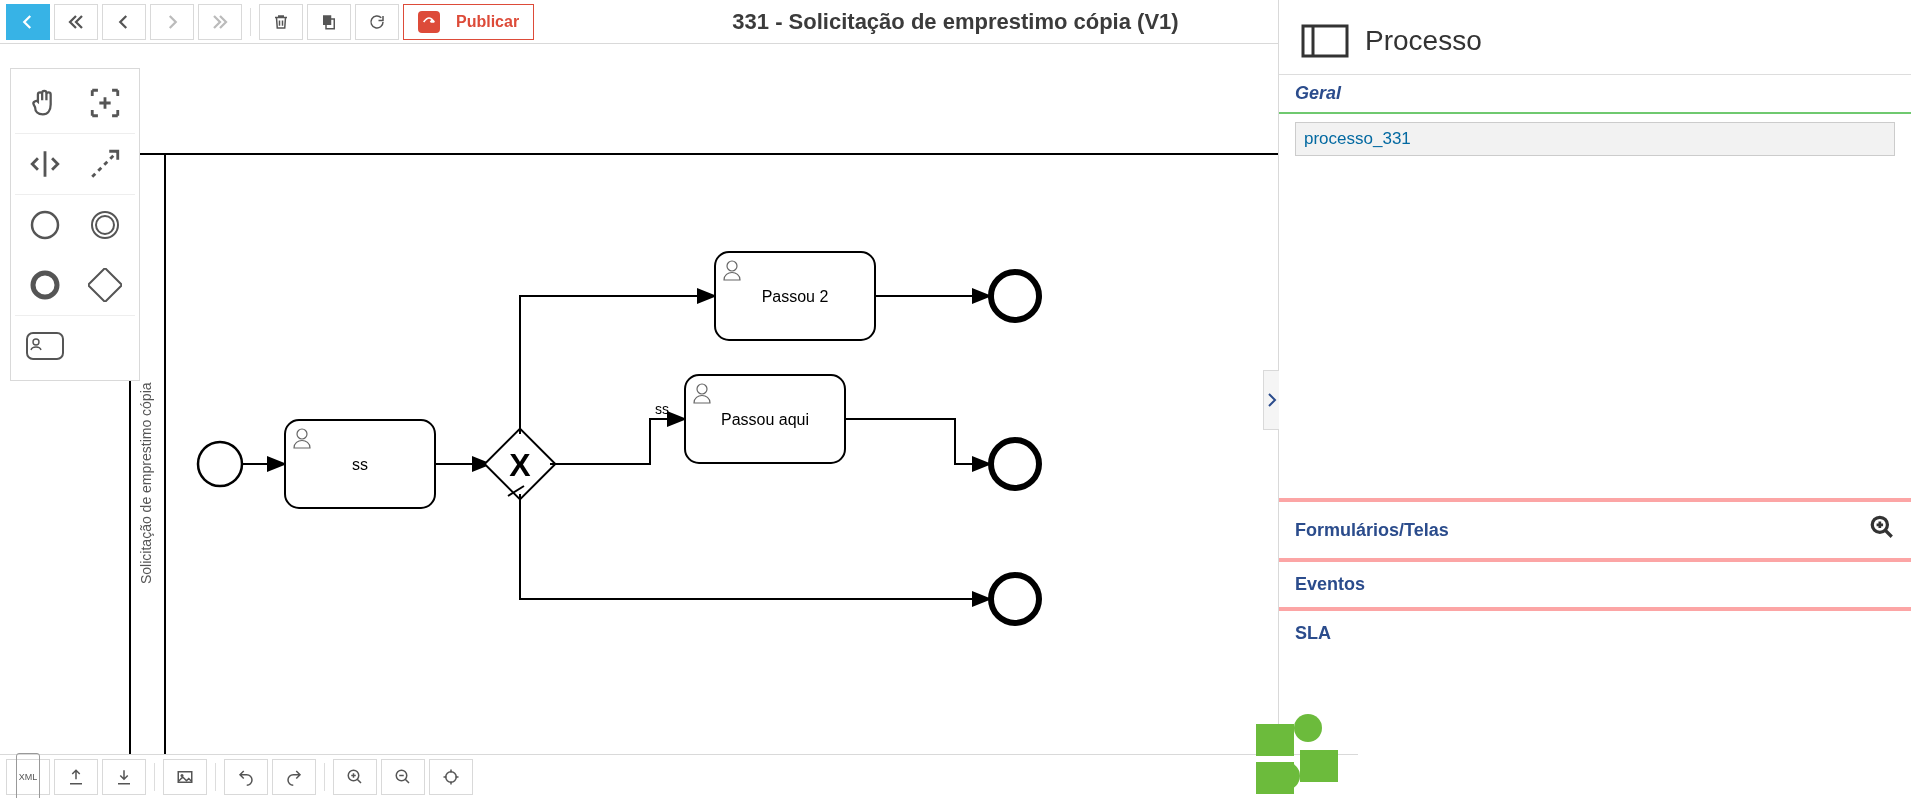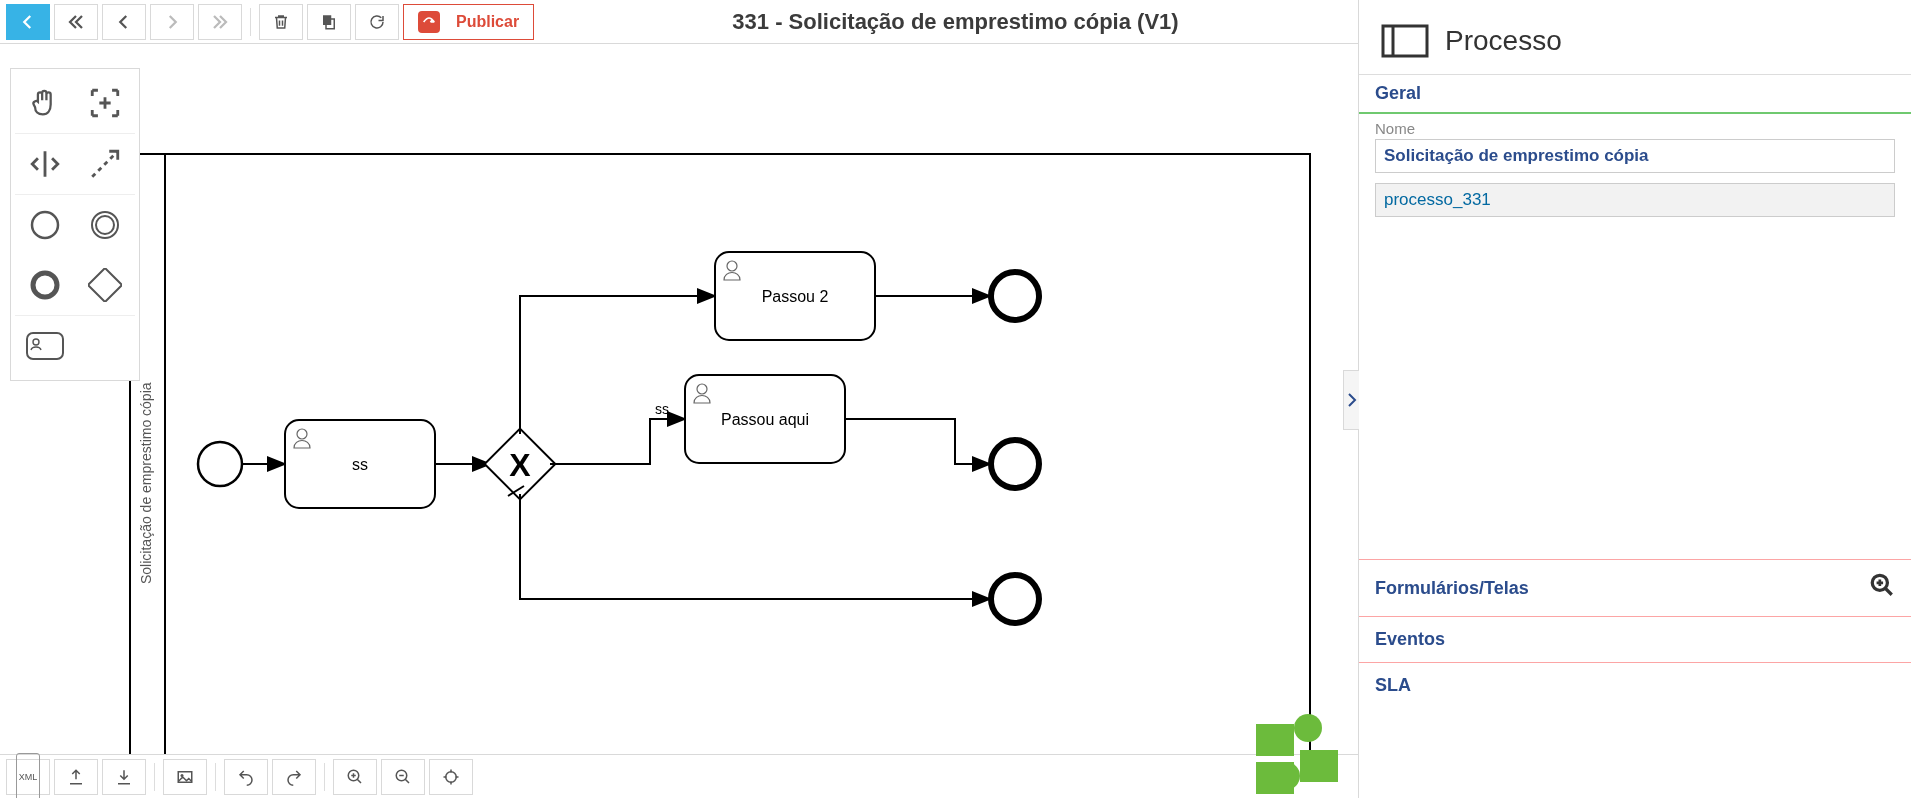--- a/index.html
+++ b/index.html
@@ -102,21 +102,21 @@
     background: #fff;
     z-index: 2;
   }
   .bottom-bar .sep { width: 1px; height: 28px; background: #ddd; margin: 0 4px; }
   .bottom-bar .xml-badge {
     border: 1px solid #999; border-radius: 3px; font-size: 9px; padding: 18px 2px; color: #555;
   }
 
   
   .right-panel {
-    position: absolute; top: 0; right: 0; bottom: 0; width: 553px;
+    position: absolute; top: 0; right: 0; bottom: 0; width: 633px;
     border-left: 1px solid #d9d9d9;
     background: #fff;
     display: flex; flex-direction: column;
   }
   .collapse-handle {
     position: absolute; top: 370px; left: -16px; width: 16px; height: 60px;
     background: #f5f5f5; border: 1px solid #d9d9d9; border-right: none;
     display: flex; align-items: center; justify-content: center;
     color: #888; cursor: pointer;
   }
@@ -124,36 +124,37 @@
     display: flex; align-items: center; gap: 16px;
     padding: 24px 20px 16px 22px;
     border-bottom: 1px solid #ddd;
   }
   .panel-header svg { flex-shrink: 0; }
   .panel-header h1 { margin: 0; font-size: 28px; font-weight: normal; color: #333; }
   .panel-body { flex: 1; overflow: auto; }
   .section-head {
     padding: 8px 16px; color: #2b4c8c; font-weight: bold; font-size: 18px;
     border-bottom: 2px solid #6fc96f;
+    font-style: italic;
   }
   .field-group { padding: 6px 16px 2px; }
   .field-label { font-size: 15px; color: #888; display: flex; align-items: center; gap: 4px; }
   .field-label .req { color: #d9534f; font-size: 18px; line-height: 10px; }
   .field-input {
     width: 100%;
     border: 1px solid #ccc;
     padding: 6px 8px;
     font-size: 17px;
     font-weight: bold;
     color: #2b4c8c;
     margin-top: 2px;
   }
   .field-input[disabled] { background: #f2f2f2; color: #0369a1; font-weight: normal; }
   .accordion {
-    border-top: 1px solid #fca5a5;
+    border-top: 4px solid #fca5a5;
     padding: 12px 16px;
     font-size: 18px; font-weight: bold; color: #2b4c8c;
     display: flex; align-items: center; justify-content: space-between;
     cursor: pointer;
   }
   .accordion .mag { font-size: 22px; color: #333; }
 
   
   .puzzle {
     position: absolute; right: 555px; bottom: 4px; width: 100px; height: 80px;
@@ -412,24 +413,20 @@
     <svg width="48" height="34">
         <rect x="2" y="2" width="44" height="30" fill="none" stroke="#333" stroke-width="3"></rect>
         <line x1="12" y1="2" x2="12" y2="32" stroke="#333" stroke-width="3"></line>
       </svg>
     <h1>Processo</h1>
   </div>
 
   <div class="panel-body">
     <div class="section-head">Geral</div>
 
-    <div class="field-group">
-      <div class="field-label">Nome</div>
-      <input class="field-input" value="Solicitação de emprestimo cópia" style="">
-    </div>
 
     <div class="field-group">
       <input class="field-input" disabled="" value="processo_331" style="">
     </div>
 
     <div style="height:340px"></div>
 
     <div class="accordion">
       <span>Formulários/Telas</span>
       <span class="mag">

